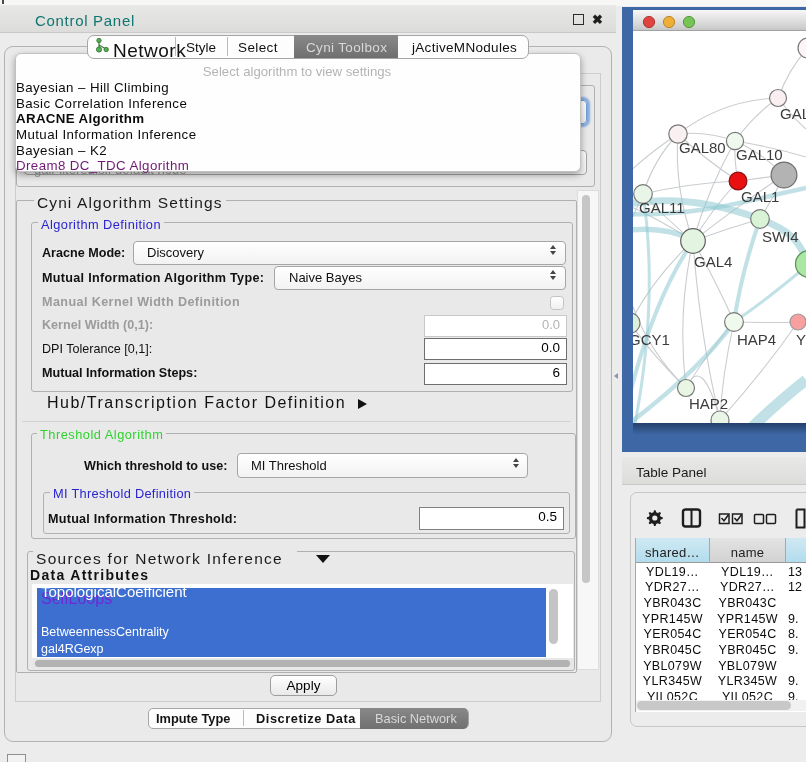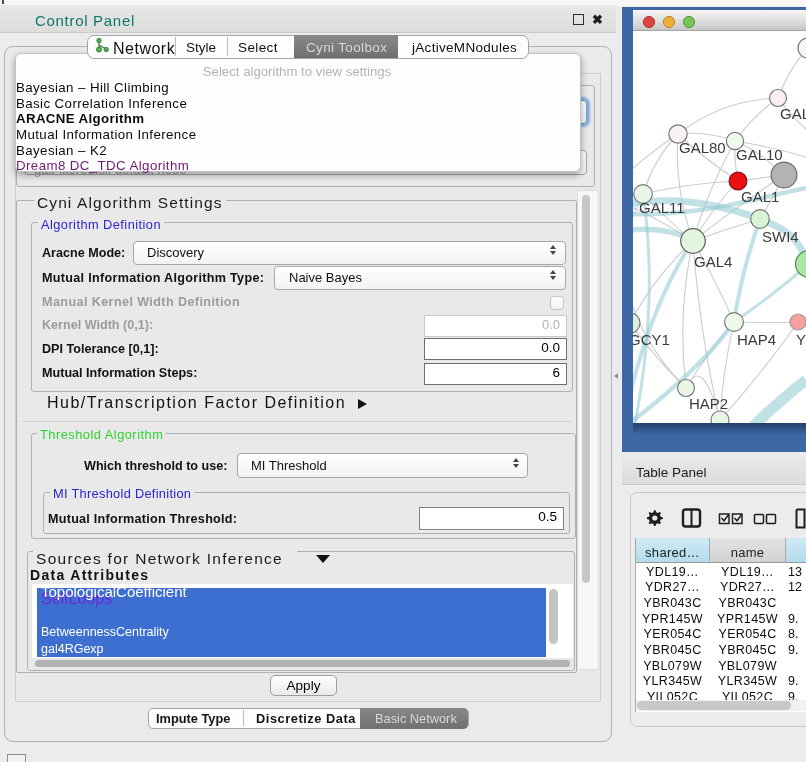--- a/index.html
+++ b/index.html
@@ -40,21 +40,21 @@
 
 <div class="a" style="z-index:40;left:87px;top:35px;width:440px;height:22px;background:#fdfdfd;border:1px solid #a6a6a6;border-radius:7px"></div>
 <div class="a" style="z-index:40;left:175px;top:37px;width:1px;height:19px;background:#bbbbbb"></div>
 <div class="a" style="z-index:40;left:227px;top:37px;width:1px;height:19px;background:#bbbbbb"></div>
 <svg class="a" style="z-index:40;left:96px;top:38px" width="13" height="15" viewBox="0 0 13 15">
 <path d="M3 3 L3 11 M3 7 L10 11" stroke="#3a7a3a" stroke-width="1.2" fill="none"></path>
 <circle cx="3" cy="2.5" r="2.2" fill="#55b055" stroke="#2f6e2f" stroke-width="0.8"></circle>
 <circle cx="3" cy="11.5" r="2.6" fill="#55b055" stroke="#2f6e2f" stroke-width="0.8"></circle>
 <circle cx="10.2" cy="11.5" r="2.2" fill="#55b055" stroke="#2f6e2f" stroke-width="0.8"></circle>
 </svg>
-<div class="t" style="z-index:40;left:113px;top:40px;font-size:16px;letter-spacing:0.5px">Network</div>
+<div class="t" style="z-index:40;left:113px;top:40px;font-size:19px;letter-spacing:0.5px">Network</div>
 <div class="t" style="z-index:40;left:186px;top:40px;font-size:13.5px">Style</div>
 <div class="t" style="z-index:40;left:238px;top:40px;font-size:13.5px;letter-spacing:0.4px">Select</div>
 <div class="a" style="z-index:40;left:294px;top:35px;width:104px;height:22.5px;background:linear-gradient(#898989,#6f6f6f)"></div>
 <div class="t" style="z-index:40;left:306px;top:40px;font-size:13.5px;letter-spacing:0.35px;color:#d8d8d8">Cyni Toolbox</div>
 <div class="t" style="z-index:40;left:412px;top:40px;font-size:13.5px;letter-spacing:0.3px">jActiveMNodules</div>
 
 <div class="grp" style="left:16px;top:200px;width:559px;height:471px;border-radius:2px"></div>
 <div class="gtitle" style="left:34px;top:194px;font-size:15.5px;letter-spacing:1.1px;color:#1a1a1a">Cyni Algorithm Settings</div>
 
 <div class="grp" style="left:31px;top:222px;width:540px;height:168px"></div>
@@ -70,21 +70,21 @@
 <div class="combo" style="left:274px;top:266px;width:290px;height:22px"></div>
 <div class="t" style="left:289px;top:270px;font-size:13px">Naive Bayes</div>
 <div class="updn" style="left:550px;top:270px">
     <div class="up"></div>
     <div class="dn"></div>
   </div>
 <div class="t" style="left:42px;top:295px;font-size:12.6px;font-weight:bold;color:#9b9b9b;letter-spacing:0.4px">Manual Kernel Width Definition</div>
 <div class="a" style="left:550px;top:296px;width:12px;height:12px;border:1px solid #c3c3c3;border-radius:3.5px;background:linear-gradient(#ffffff,#f0f0f0)"></div>
 <div class="t" style="left:42px;top:318px;font-size:12.6px;font-weight:bold;color:#9b9b9b">Kernel Width (0,1):</div>
 <div class="fld" style="left:424px;top:314.5px;width:135px;height:18px;border:1px solid #c9c9c9;color:#b3b3b3;font-size:13px;padding:1px 6px 1px 0">0.0</div>
-<div class="t" style="left:42px;top:342px;font-size:12.6px;font-weight:bold">DPI Tolerance [0,1]:</div>
+<div class="t" style="left:42px;top:342px;font-size:12.6px;font-weight:normal">DPI Tolerance [0,1]:</div>
 <div class="fld" style="left:424px;top:337.5px;width:135px;height:19px;border:1px solid #6e6e6e;font-size:13.5px;padding:1px 6px 0 0">0.0</div>
 <div class="t" style="left:42px;top:366px;font-size:12.6px;font-weight:bold">Mutual Information Steps:</div>
 <div class="fld" style="left:424px;top:362.5px;width:135px;height:19px;border:1px solid #6e6e6e;font-size:13.5px;padding:1px 6px 0 0">6</div>
 <div class="t" style="left:47px;top:394px;font-size:16px;letter-spacing:1.5px">Hub/Transcription Factor Definition</div>
 <div class="a" style="left:358px;top:398.5px;width:0;height:0;border-top:5.5px solid transparent;border-bottom:5.5px solid transparent;border-left:9px solid #111"></div>
 <div class="a" style="left:22px;top:421px;width:549px;height:1px;background:#d2d2d2"></div>
 
 <div class="grp" style="left:31px;top:433px;width:543px;height:104px"></div>
 <div class="gtitle" style="left:37px;top:427px;font-size:12.8px;letter-spacing:0.5px;color:#2ed32e">Threshold Algorithm</div>
 <div class="t" style="left:84px;top:459px;font-size:12.6px;font-weight:bold">Which threshold to use:</div>

